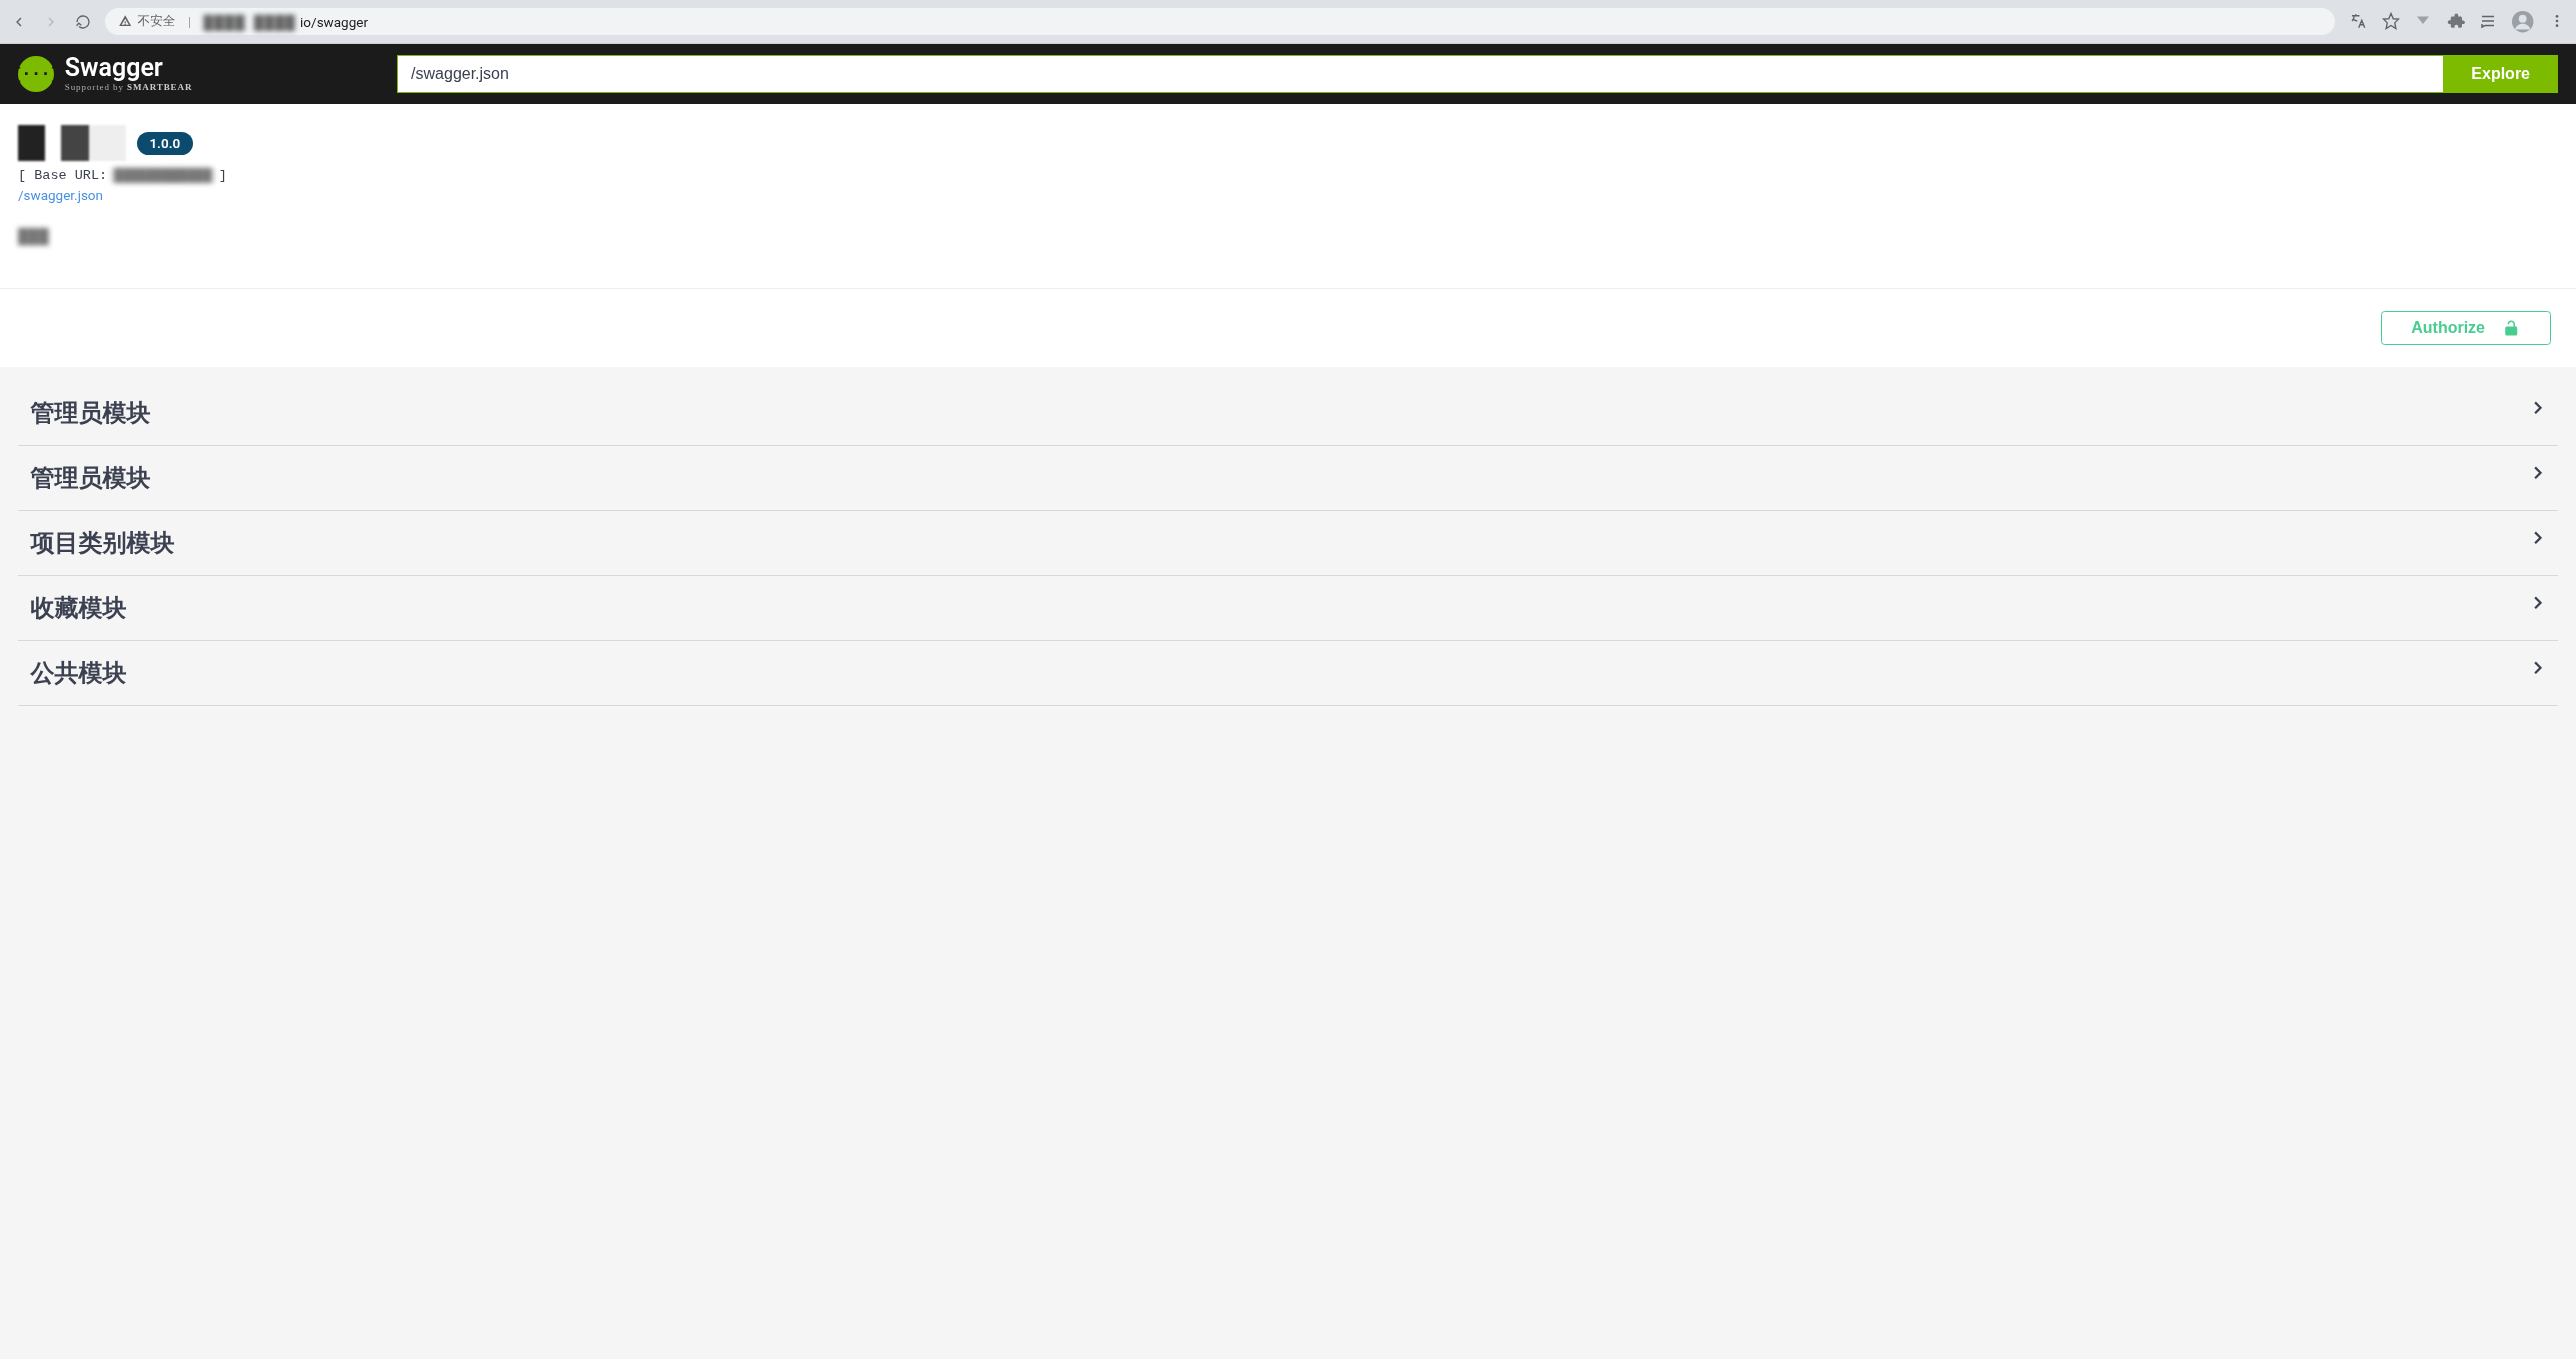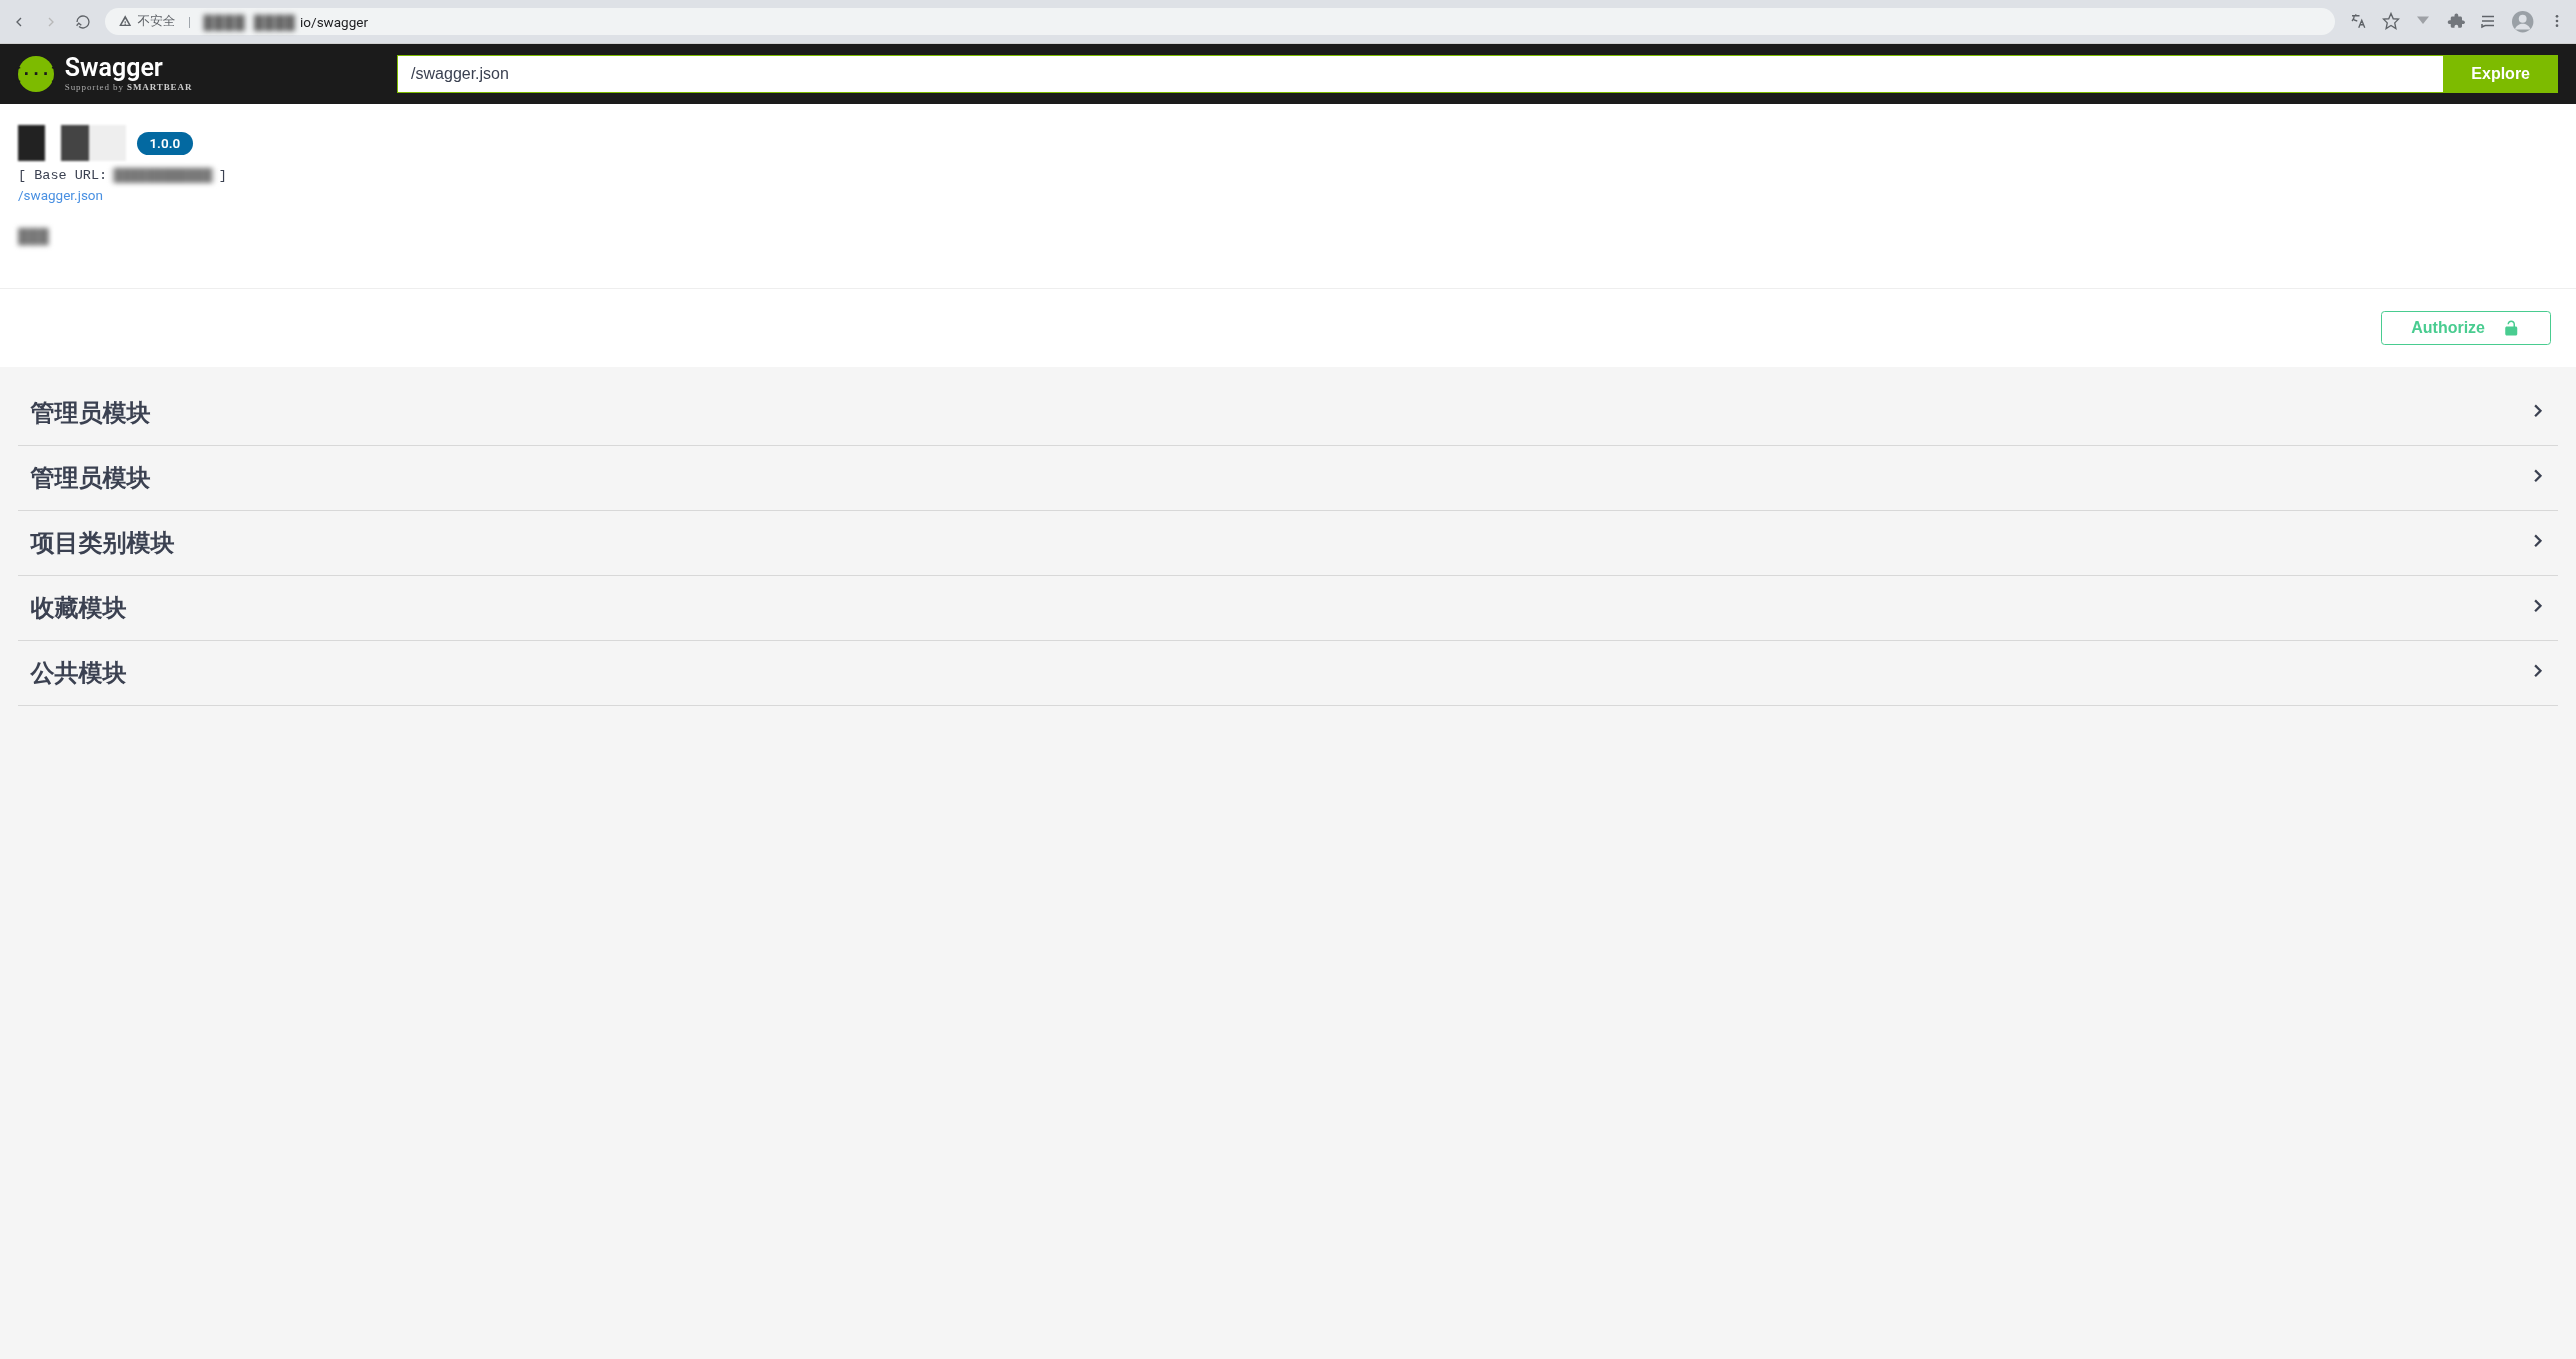--- a/index.html
+++ b/index.html
@@ -97,21 +97,21 @@
       background: #fff;
       padding: 21.6px 18px 43px 18px;
     }
     .info-title-row { display: flex; align-items: center; gap: 10.8px; margin-bottom: 7.2px;}
     .api-title-blur {
       width: 108px; height: 36px;
       background: linear-gradient(90deg, #222 0%, #222 25%, #fff 25%, #fff 40%, #444 40%, #444 66%, #eee 66%);
       filter: blur(0.9px);
     }
     .version-badge {
-      background: #0369a1;
+      background: #0c4a6e;
       color: #fff;
       border-radius: 14.4px;
       padding: 3.6px 12.6px;
       font-size: 13.5px;
       font-weight: 600;
     }
     .base-url-row {
       font-family: "Courier New", monospace;
       font-size: 13.5px;
       color: #3b4151;
@@ -147,21 +147,20 @@
 
     
     .tags-container {
       padding: 14.4px 18px 0 18px;
     }
     .tag-section {
       border-bottom: 0.9px solid #d8d8d8;
       padding: 16px 9px 16px 12.6px;
       display: flex;
       justify-content: space-between;
-      align-items: center;
       cursor: pointer;
     }
     .tag-name {
       font-size: 24px;
       font-weight: 700;
       color: #3b4151;
       font-family: -apple-system, BlinkMacSystemFont, sans-serif;
     }
     .chevron { color: #3b4151; }
   </style>

